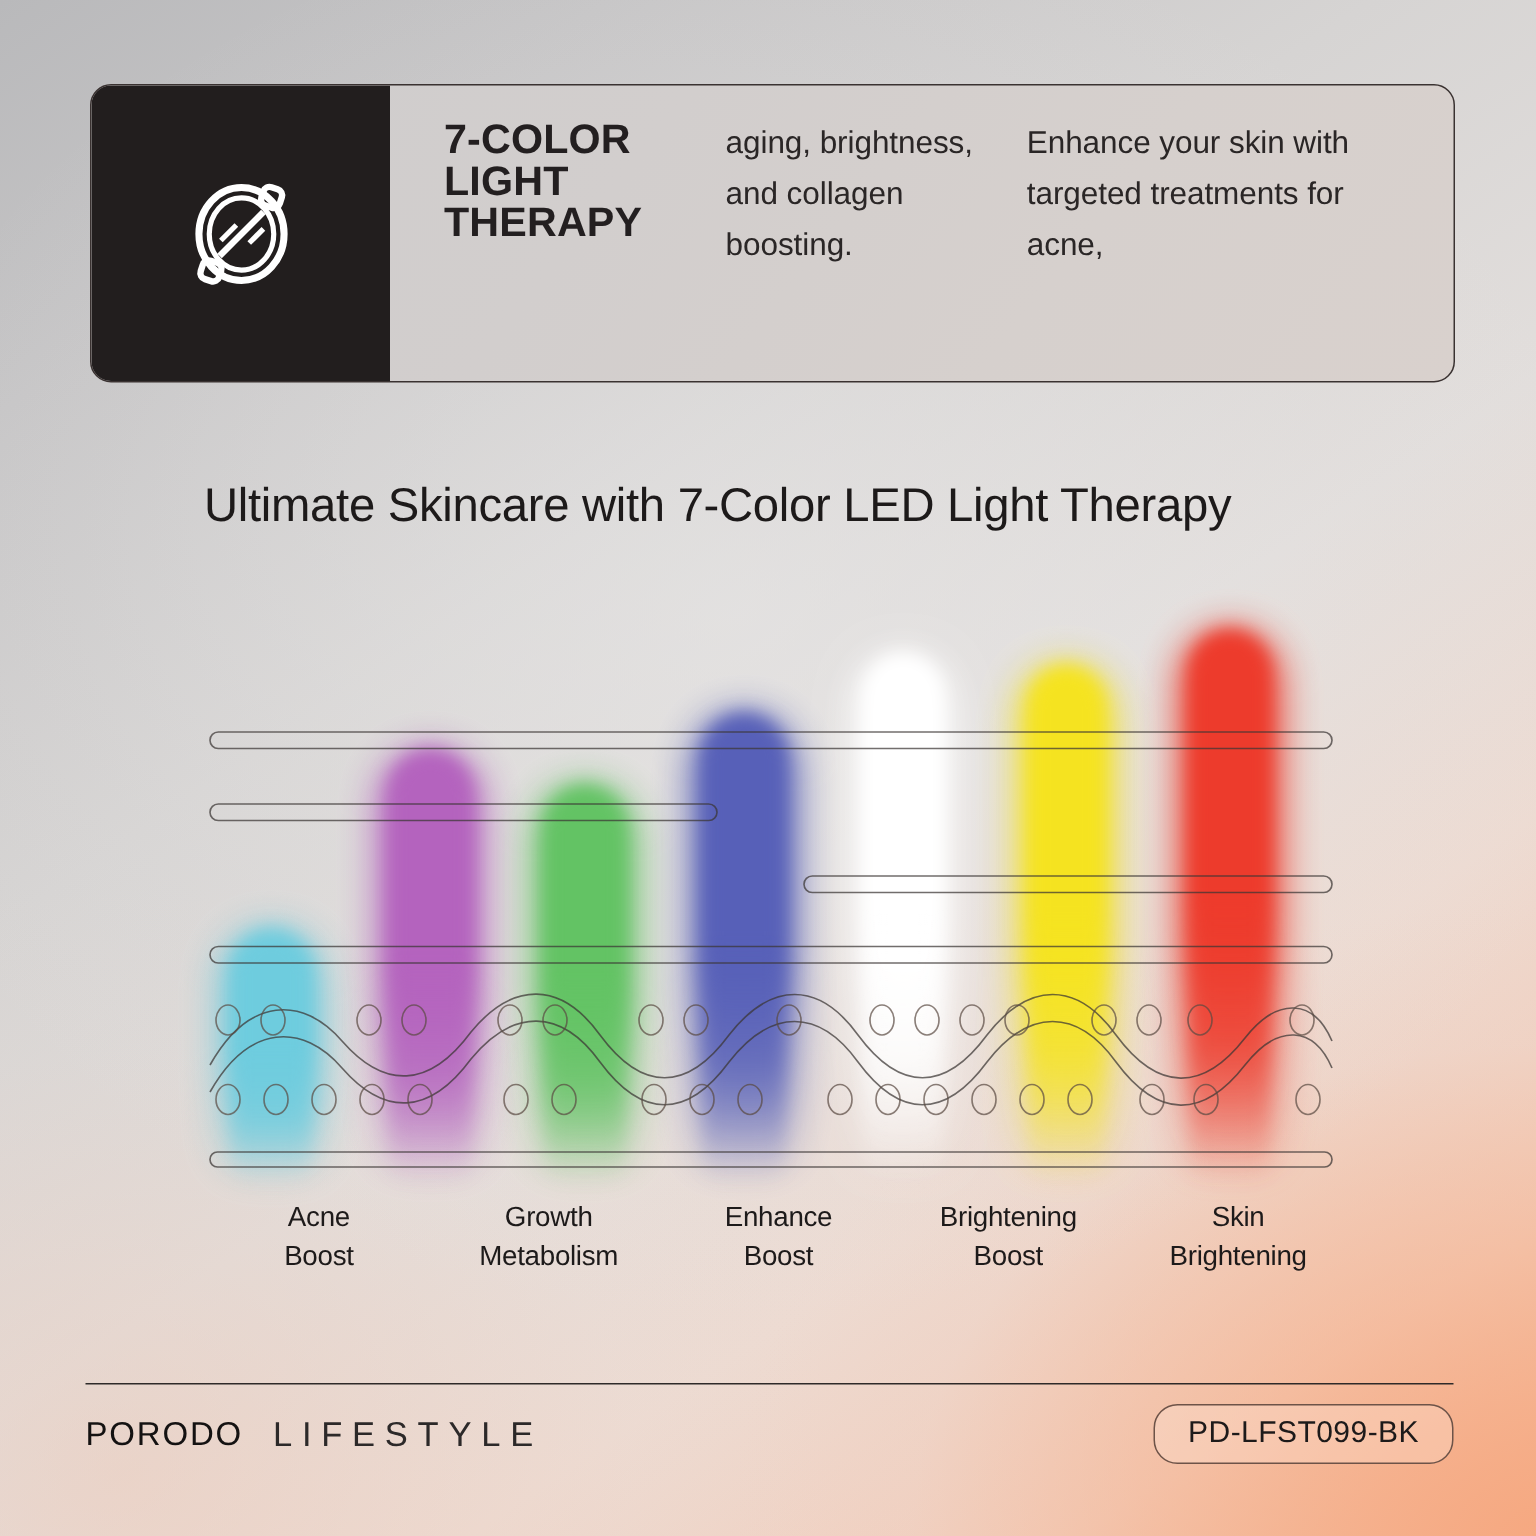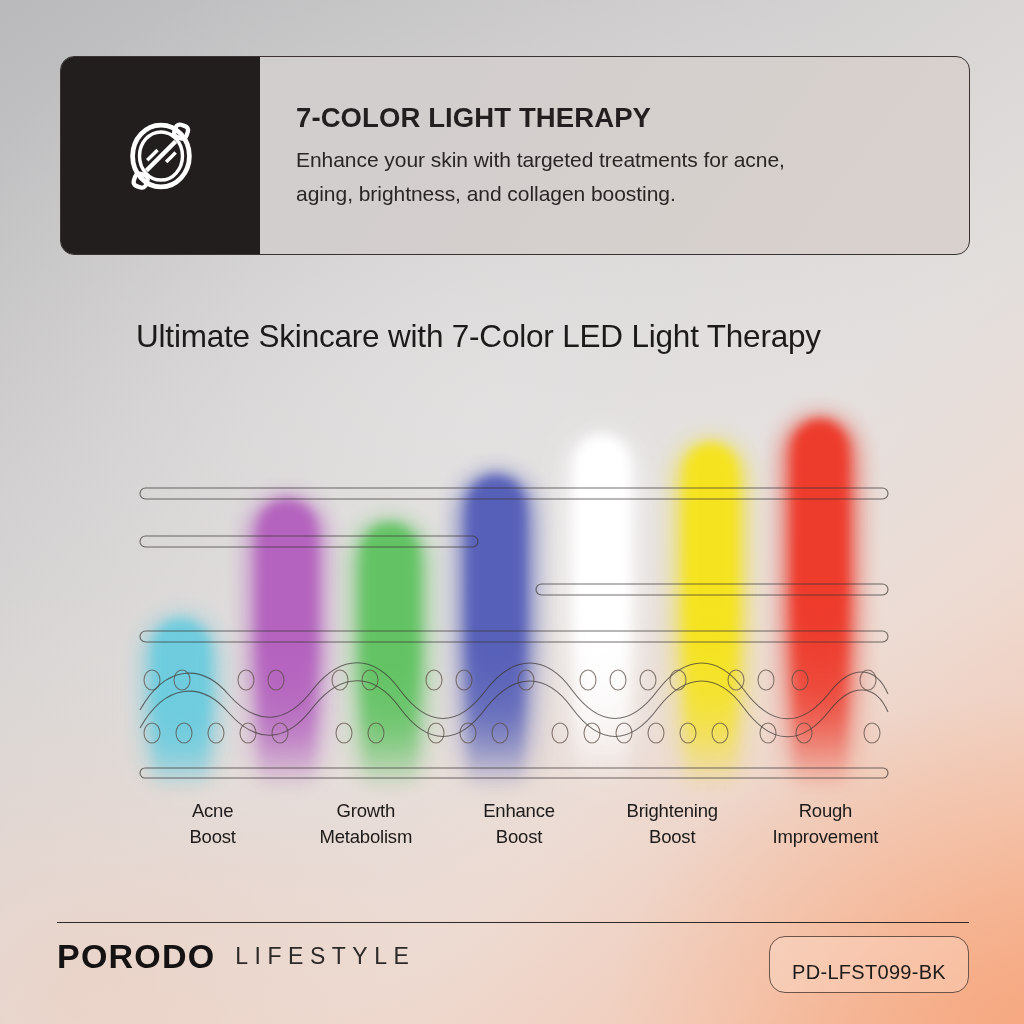--- a/index.html
+++ b/index.html
@@ -29,21 +29,21 @@
     border:1.6px solid #3a3231;border-radius:14px;overflow:hidden;
     display:flex;
     background:linear-gradient(128deg,#cfcdcd 0%,#d2cecd 38%,#d6d0cd 70%,#d9d1cd 100%);
   }
   .hdr-icon-pane{
     width:199px;flex:0 0 199px;background:#221e1e;
     display:flex;align-items:center;justify-content:center;
   }
   .hdr-text-pane{
     flex:1;padding:22px 26px 18px 36px;
-    display:flex;flex-direction:column;justify-content:center;
+    display:flex;flex-direction:row;justify-content:center;
   }
   .hdr-title{
     font-size:27.5px;font-weight:bold;color:#231f20;
     letter-spacing:.1px;margin-bottom:12px;line-height:1;
   }
   .hdr-sub-line{
     font-size:21px;color:#2a2626;line-height:1.62;letter-spacing:-.05px;
   }
 
   
@@ -69,26 +69,26 @@
     flex:1;text-align:center;font-size:18.5px;color:#1d1a1a;
     line-height:1.42;letter-spacing:-.2px;
   }
   .lbl span{display:block;white-space:nowrap;}
 
   
   #foot-rule{position:absolute;left:57px;top:922px;width:912px;height:0;
     border-top:1.7px solid #2e2a29;}
   #footer{position:absolute;left:57px;top:935px;width:912px;height:42px;
     display:flex;align-items:center;}
-  .brand{font-size:34px;font-weight:bold;color:#141212;letter-spacing:1.2px;}
+  .brand{font-size:22px;font-weight:normal;color:#141212;letter-spacing:1.2px;}
   .brand-sub{font-size:23px;color:#2c2929;letter-spacing:6.5px;margin-left:20px;font-weight:400;}
   #model-badge{
     position:absolute;right:0;top:1px;
     border:1.4px solid #6d5348;border-radius:16px;
-    padding:24px 22px 8px;font-size:20px;color:#1d1a1a;letter-spacing:.3px;
+    padding:7px 22px 8px;font-size:20px;color:#1d1a1a;letter-spacing:.3px;
     background:rgba(255,236,226,0.28);
     margin-left:43px;
   }
 </style>
 </head>
 <body>
 
 <div id="bg"></div>
 <div id="bg-soft"></div>
 
@@ -99,22 +99,22 @@
       <ellipse cx="50" cy="50" rx="25" ry="28" fill="none" stroke="#fff" stroke-width="4"></ellipse>
       <rect x="66" y="14" width="15" height="15" rx="5" fill="none" stroke="#fff" stroke-width="5" transform="rotate(18 73 21)"></rect>
       <rect x="19" y="71" width="15" height="15" rx="5" fill="none" stroke="#fff" stroke-width="5" transform="rotate(18 26 78)"></rect>
       <line x1="33" y1="67" x2="67" y2="33" stroke="#fff" stroke-width="5"></line>
       <line x1="34" y1="55" x2="46" y2="43" stroke="#fff" stroke-width="4"></line>
       <line x1="56" y1="57" x2="67" y2="46" stroke="#fff" stroke-width="4"></line>
     </svg>
   </div>
   <div class="hdr-text-pane">
     <div class="hdr-title">7-COLOR LIGHT THERAPY</div>
+    <div class="hdr-sub-line">aging, brightness, and collagen boosting.</div>
     <div class="hdr-sub-line">Enhance your skin with targeted treatments for acne,</div>
-    <div class="hdr-sub-line">aging, brightness, and collagen boosting.</div>
   </div>
 </div>
 
 <div class="main-heading">Ultimate Skincare with 7-Color LED Light Therapy</div>
 
 <div id="diagram">
     <div class="beam" style="left: 11.4px; width: 68px; height: 168px; background: linear-gradient(rgb(110, 204, 222) 0%, rgb(110, 204, 222) 55%, rgba(110, 204, 222, 0.55) 80%, rgba(110, 204, 222, 0) 100%);"></div>
     <div class="beam-core" style="left: 18.4px; bottom: 0px; width: 54px; height: 168px; background: linear-gradient(rgb(110, 204, 222) 0%, rgb(110, 204, 222) 48%, rgba(110, 204, 222, 0.7) 74%, rgba(110, 204, 222, 0) 100%);"></div>
     <div class="beam" style="left: 116.28px; width: 70px; height: 288px; background: linear-gradient(rgb(180, 99, 190) 0%, rgb(180, 99, 190) 55%, rgba(180, 99, 190, 0.55) 80%, rgba(180, 99, 190, 0) 100%);"></div>
     <div class="beam-core" style="left: 123.28px; bottom: 0px; width: 56px; height: 288px; background: linear-gradient(rgb(180, 99, 190) 0%, rgb(180, 99, 190) 48%, rgba(180, 99, 190, 0.7) 74%, rgba(180, 99, 190, 0) 100%);"></div>
@@ -193,22 +193,22 @@
     </div>
     <div class="lbl">
       <span>Enhance</span>
       <span>Boost</span>
     </div>
     <div class="lbl">
       <span>Brightening</span>
       <span>Boost</span>
     </div>
     <div class="lbl">
-      <span>Rough</span>
-      <span>Improvement</span>
+      <span>Skin</span>
+      <span>Brightening</span>
     </div>
   </div>
 
 <div id="foot-rule"></div>
 <div id="footer">
   <span class="brand">PORODO</span>
   <span class="brand-sub">LIFESTYLE</span>
   <span id="model-badge">PD-LFST099-BK</span>
 </div>
 

